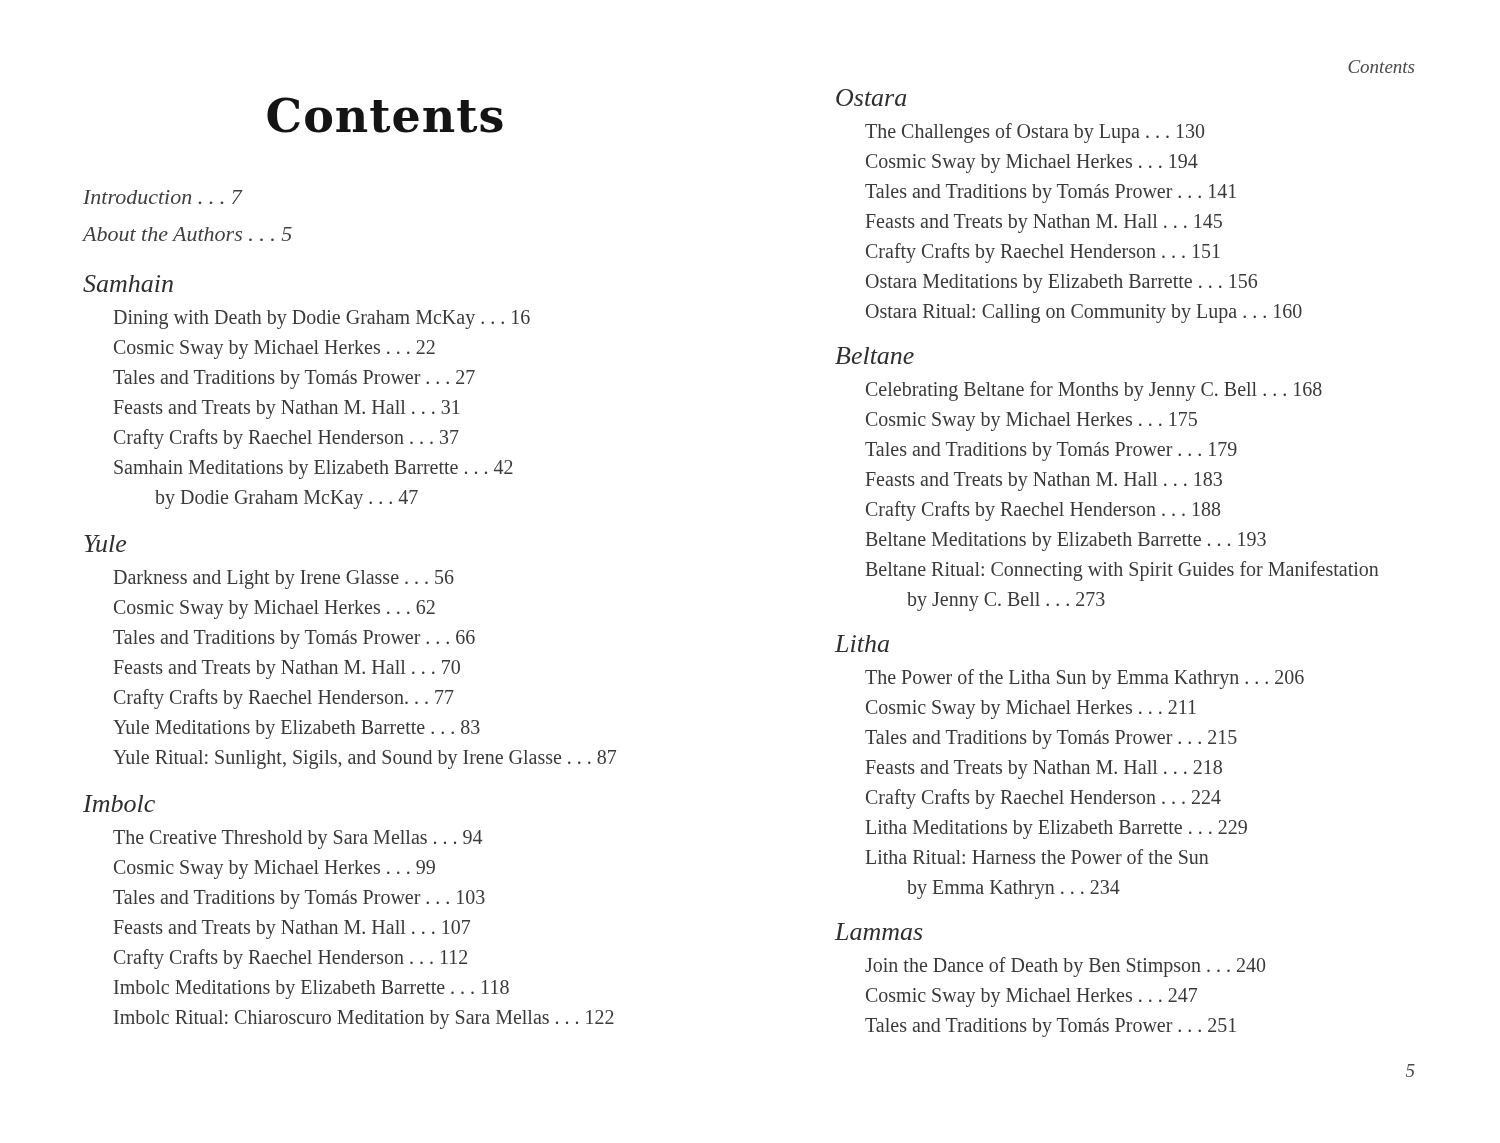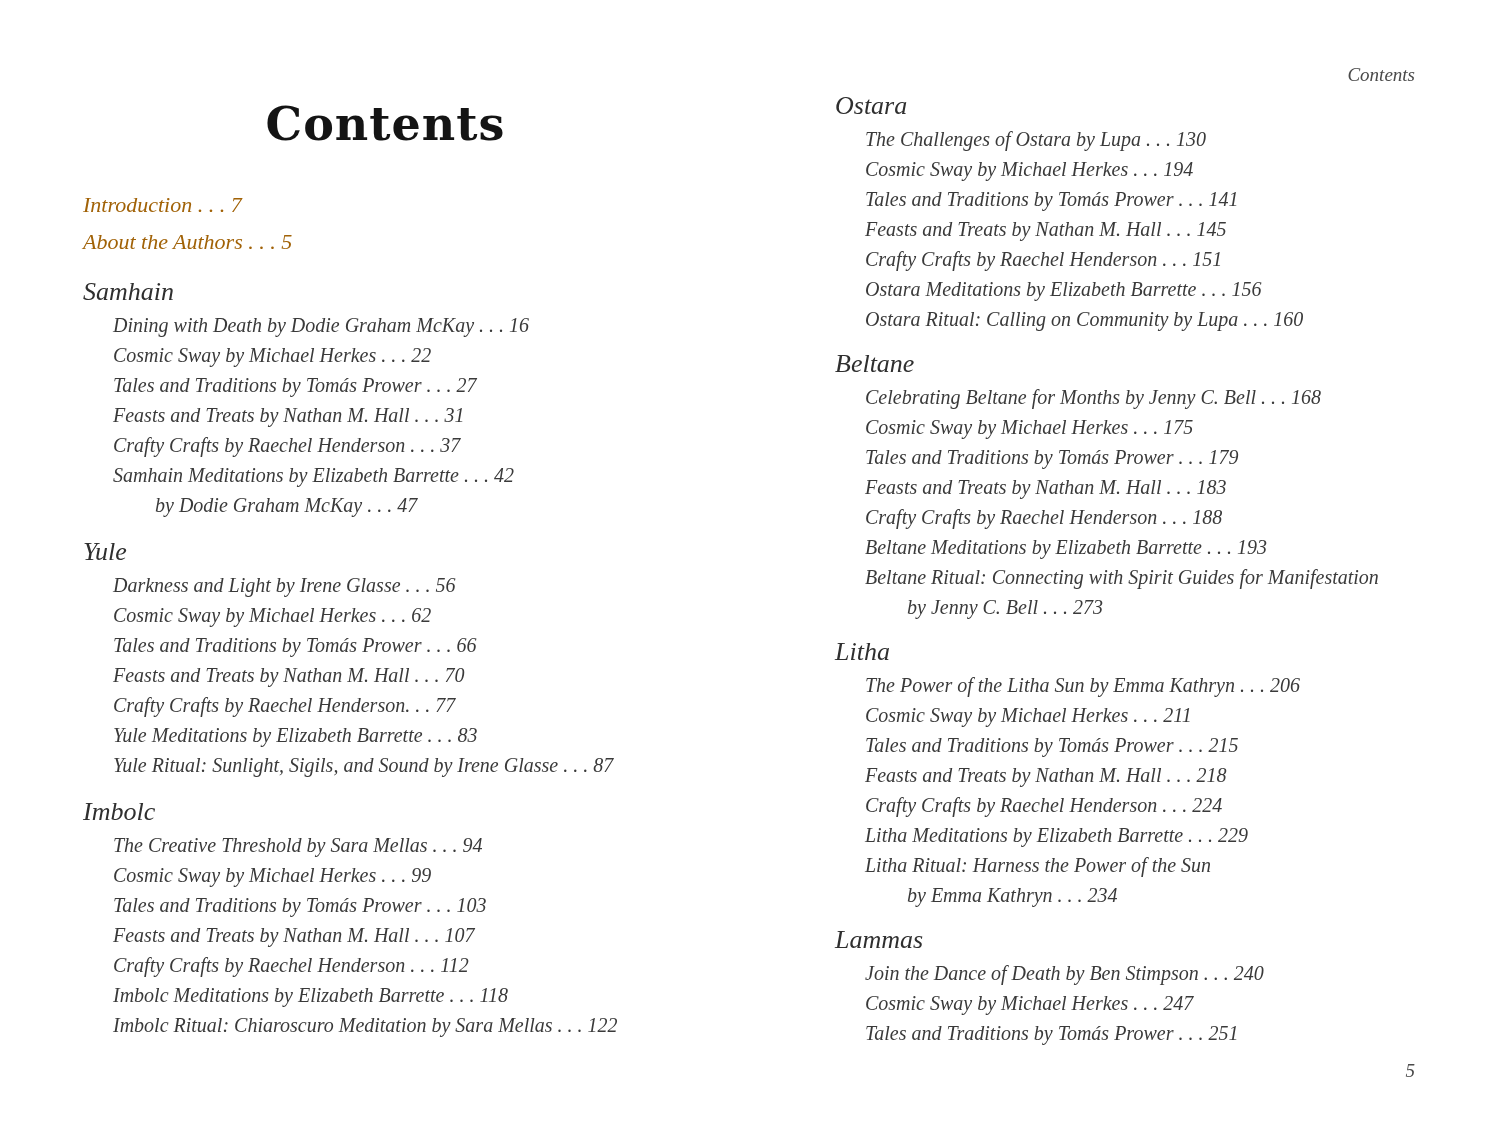--- a/index.html
+++ b/index.html
@@ -10,41 +10,41 @@
   body {
     position: relative;
     width: 1500px;
     height: 1143px;
     font-family: "Liberation Serif", serif;
     color: #373737;
     overflow: hidden;
   }
   .page-col {
     position: absolute;
-    top: 12px;
+    top: 4px;
   }
   .left-page  { left: 83px;  width: 605px; }
   .right-page { left: 835px; width: 580px; }
 
   .toc-title {
     padding-top: 84px;
     text-align: center;
     font-family: "DejaVu Serif", serif;
     font-size: 46px;
     line-height: 56px;
     font-weight: 600;
     letter-spacing: 1px;
     color: #141414;
   }
   .front-matter { margin-top: 34px; }
   .front-line {
     font-style: italic;
     font-size: 22px;
     line-height: 37px;
-    color: #a16207;
+    color: #404040;
     white-space: nowrap;
   }
 
   .running-header {
     position: absolute;
     top: 52px;
     right: 0;
     font-style: italic;
     font-size: 19px;
     color: #4a4a4a;
@@ -55,21 +55,21 @@
 
   .toc-section { margin-top: 16px; }
   .right-page .toc-section { margin-top: 14px; }
 
   .section-name {
     font-style: italic;
     font-size: 26px;
     line-height: 32px;
     color: #2f2f2f;
   }
-  .entries { margin-top: 2px; font-style: italic; }
+  .entries { margin-top: 2px; }
   .entry-line {
     font-size: 20px;
     line-height: 30px;
     padding-left: 30px;
     color: #3a3a3a;
     white-space: nowrap;
   }
   .entry-line.cont { padding-left: 72px; }
 
   .page-number {

